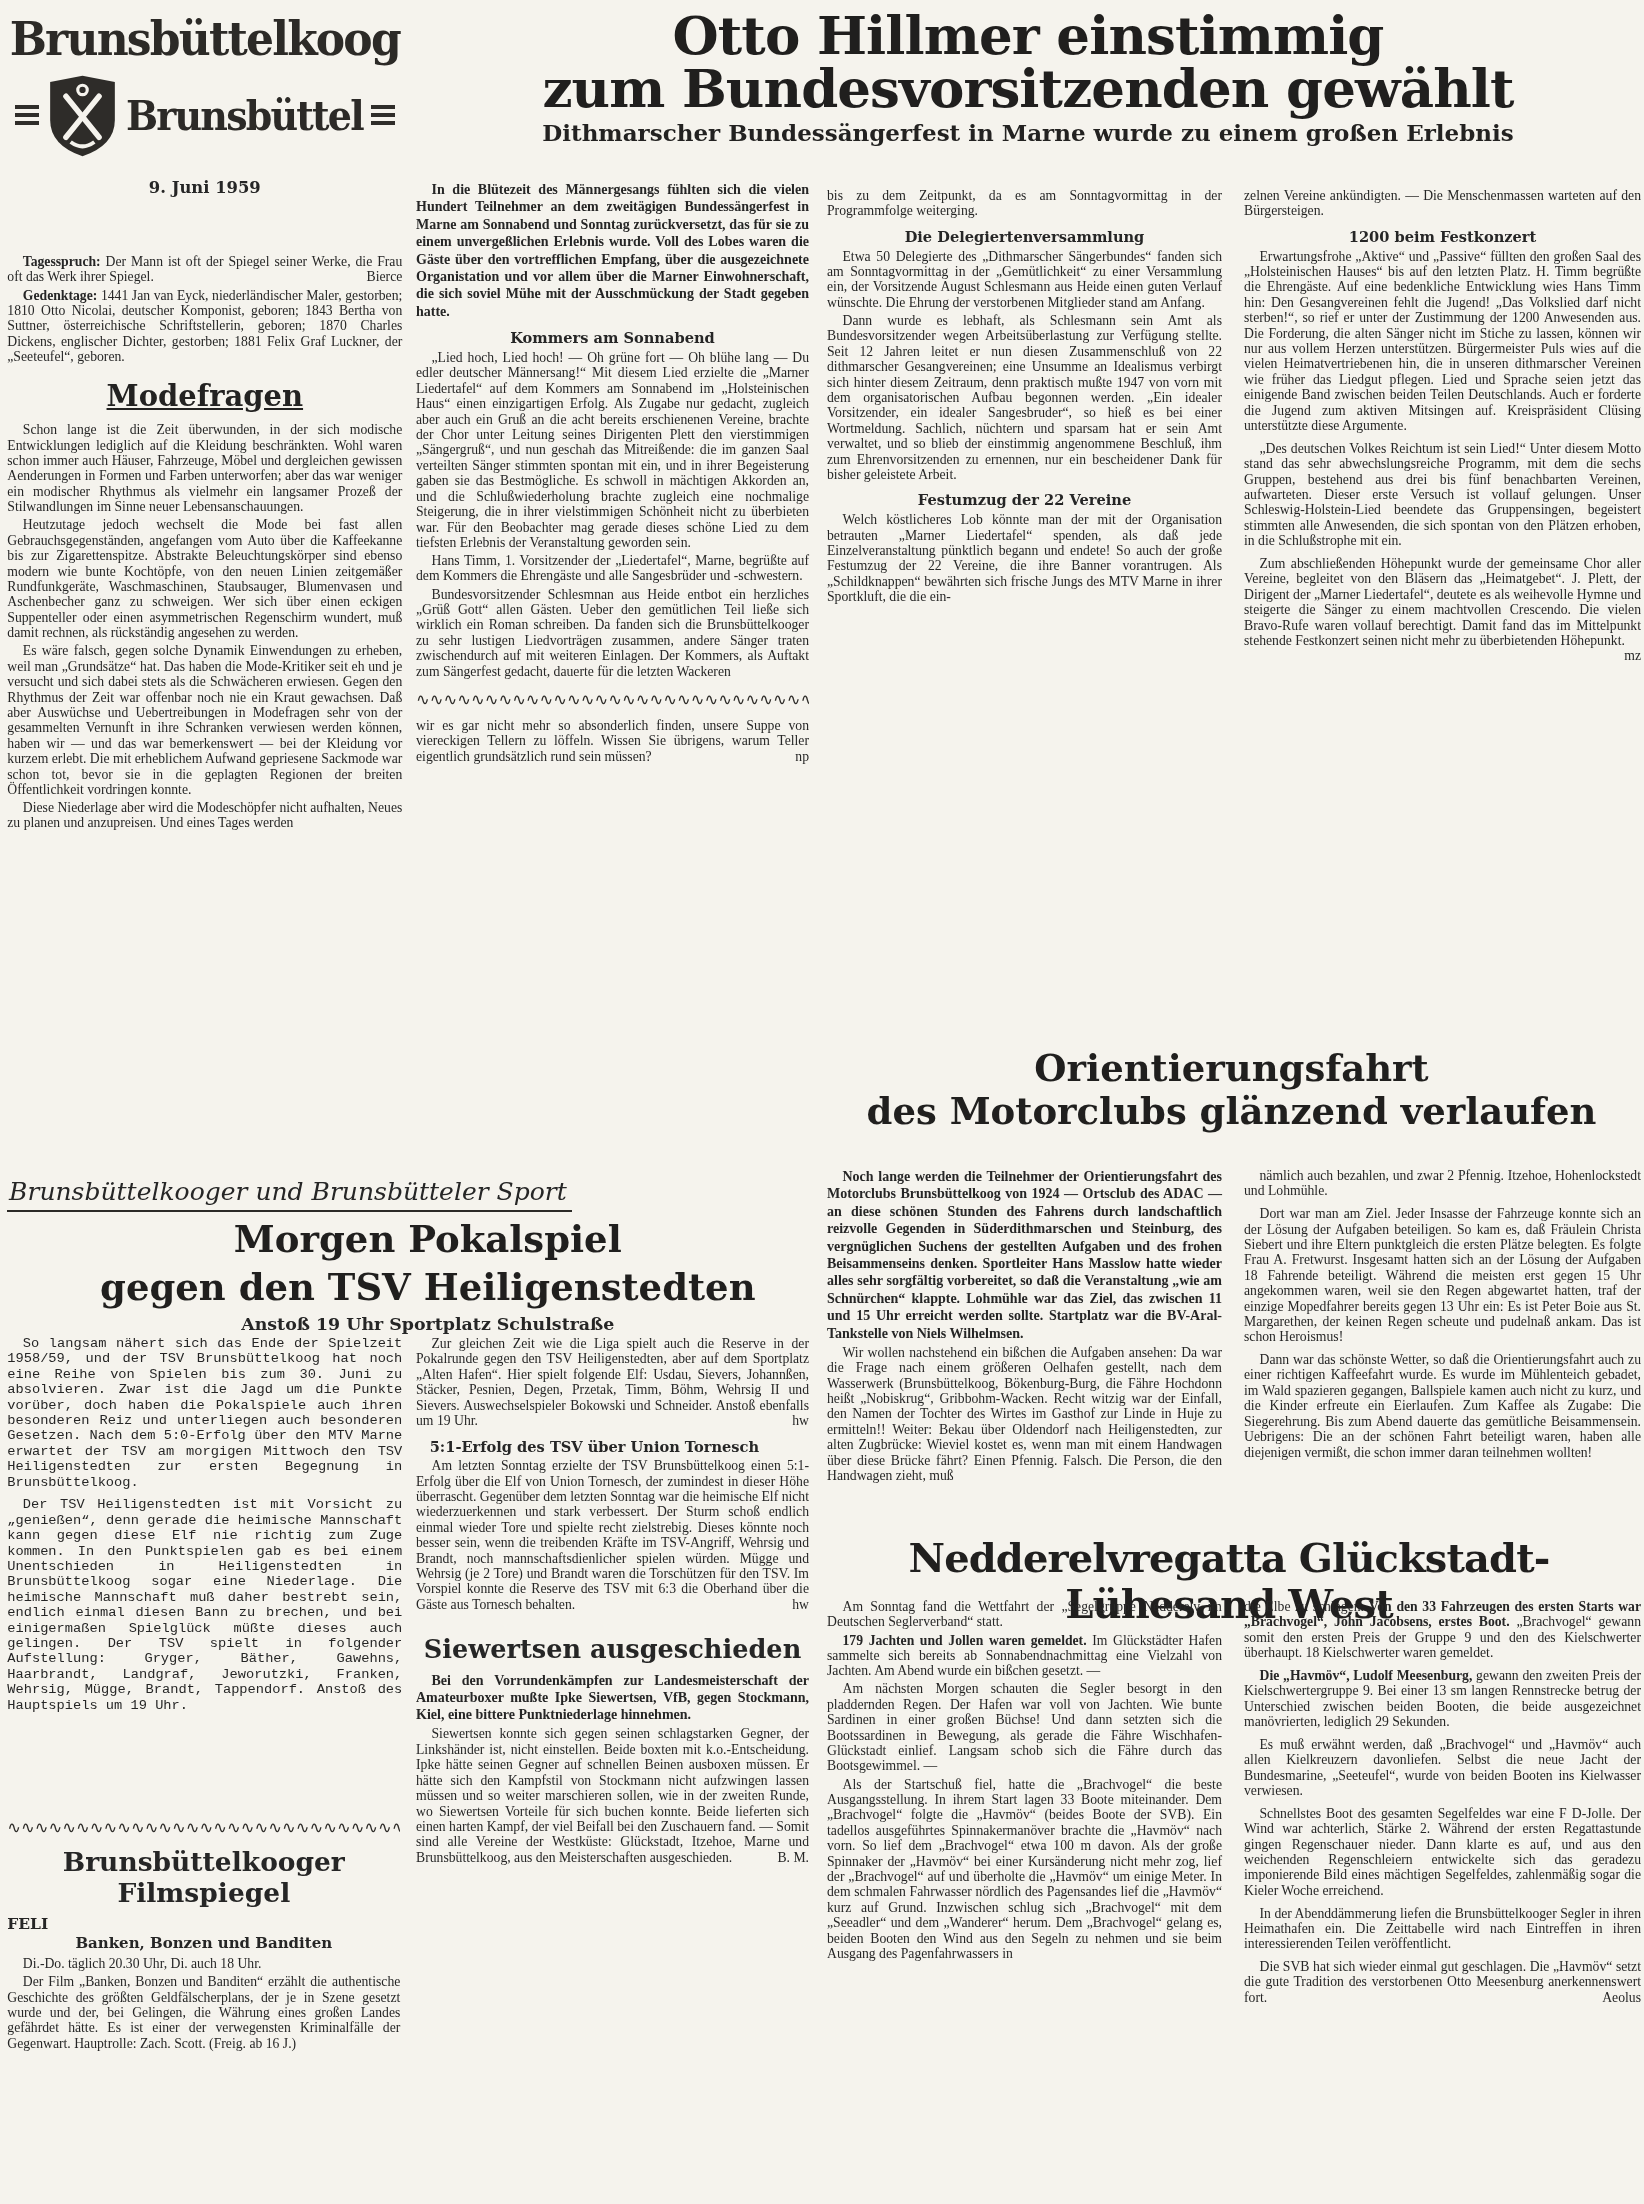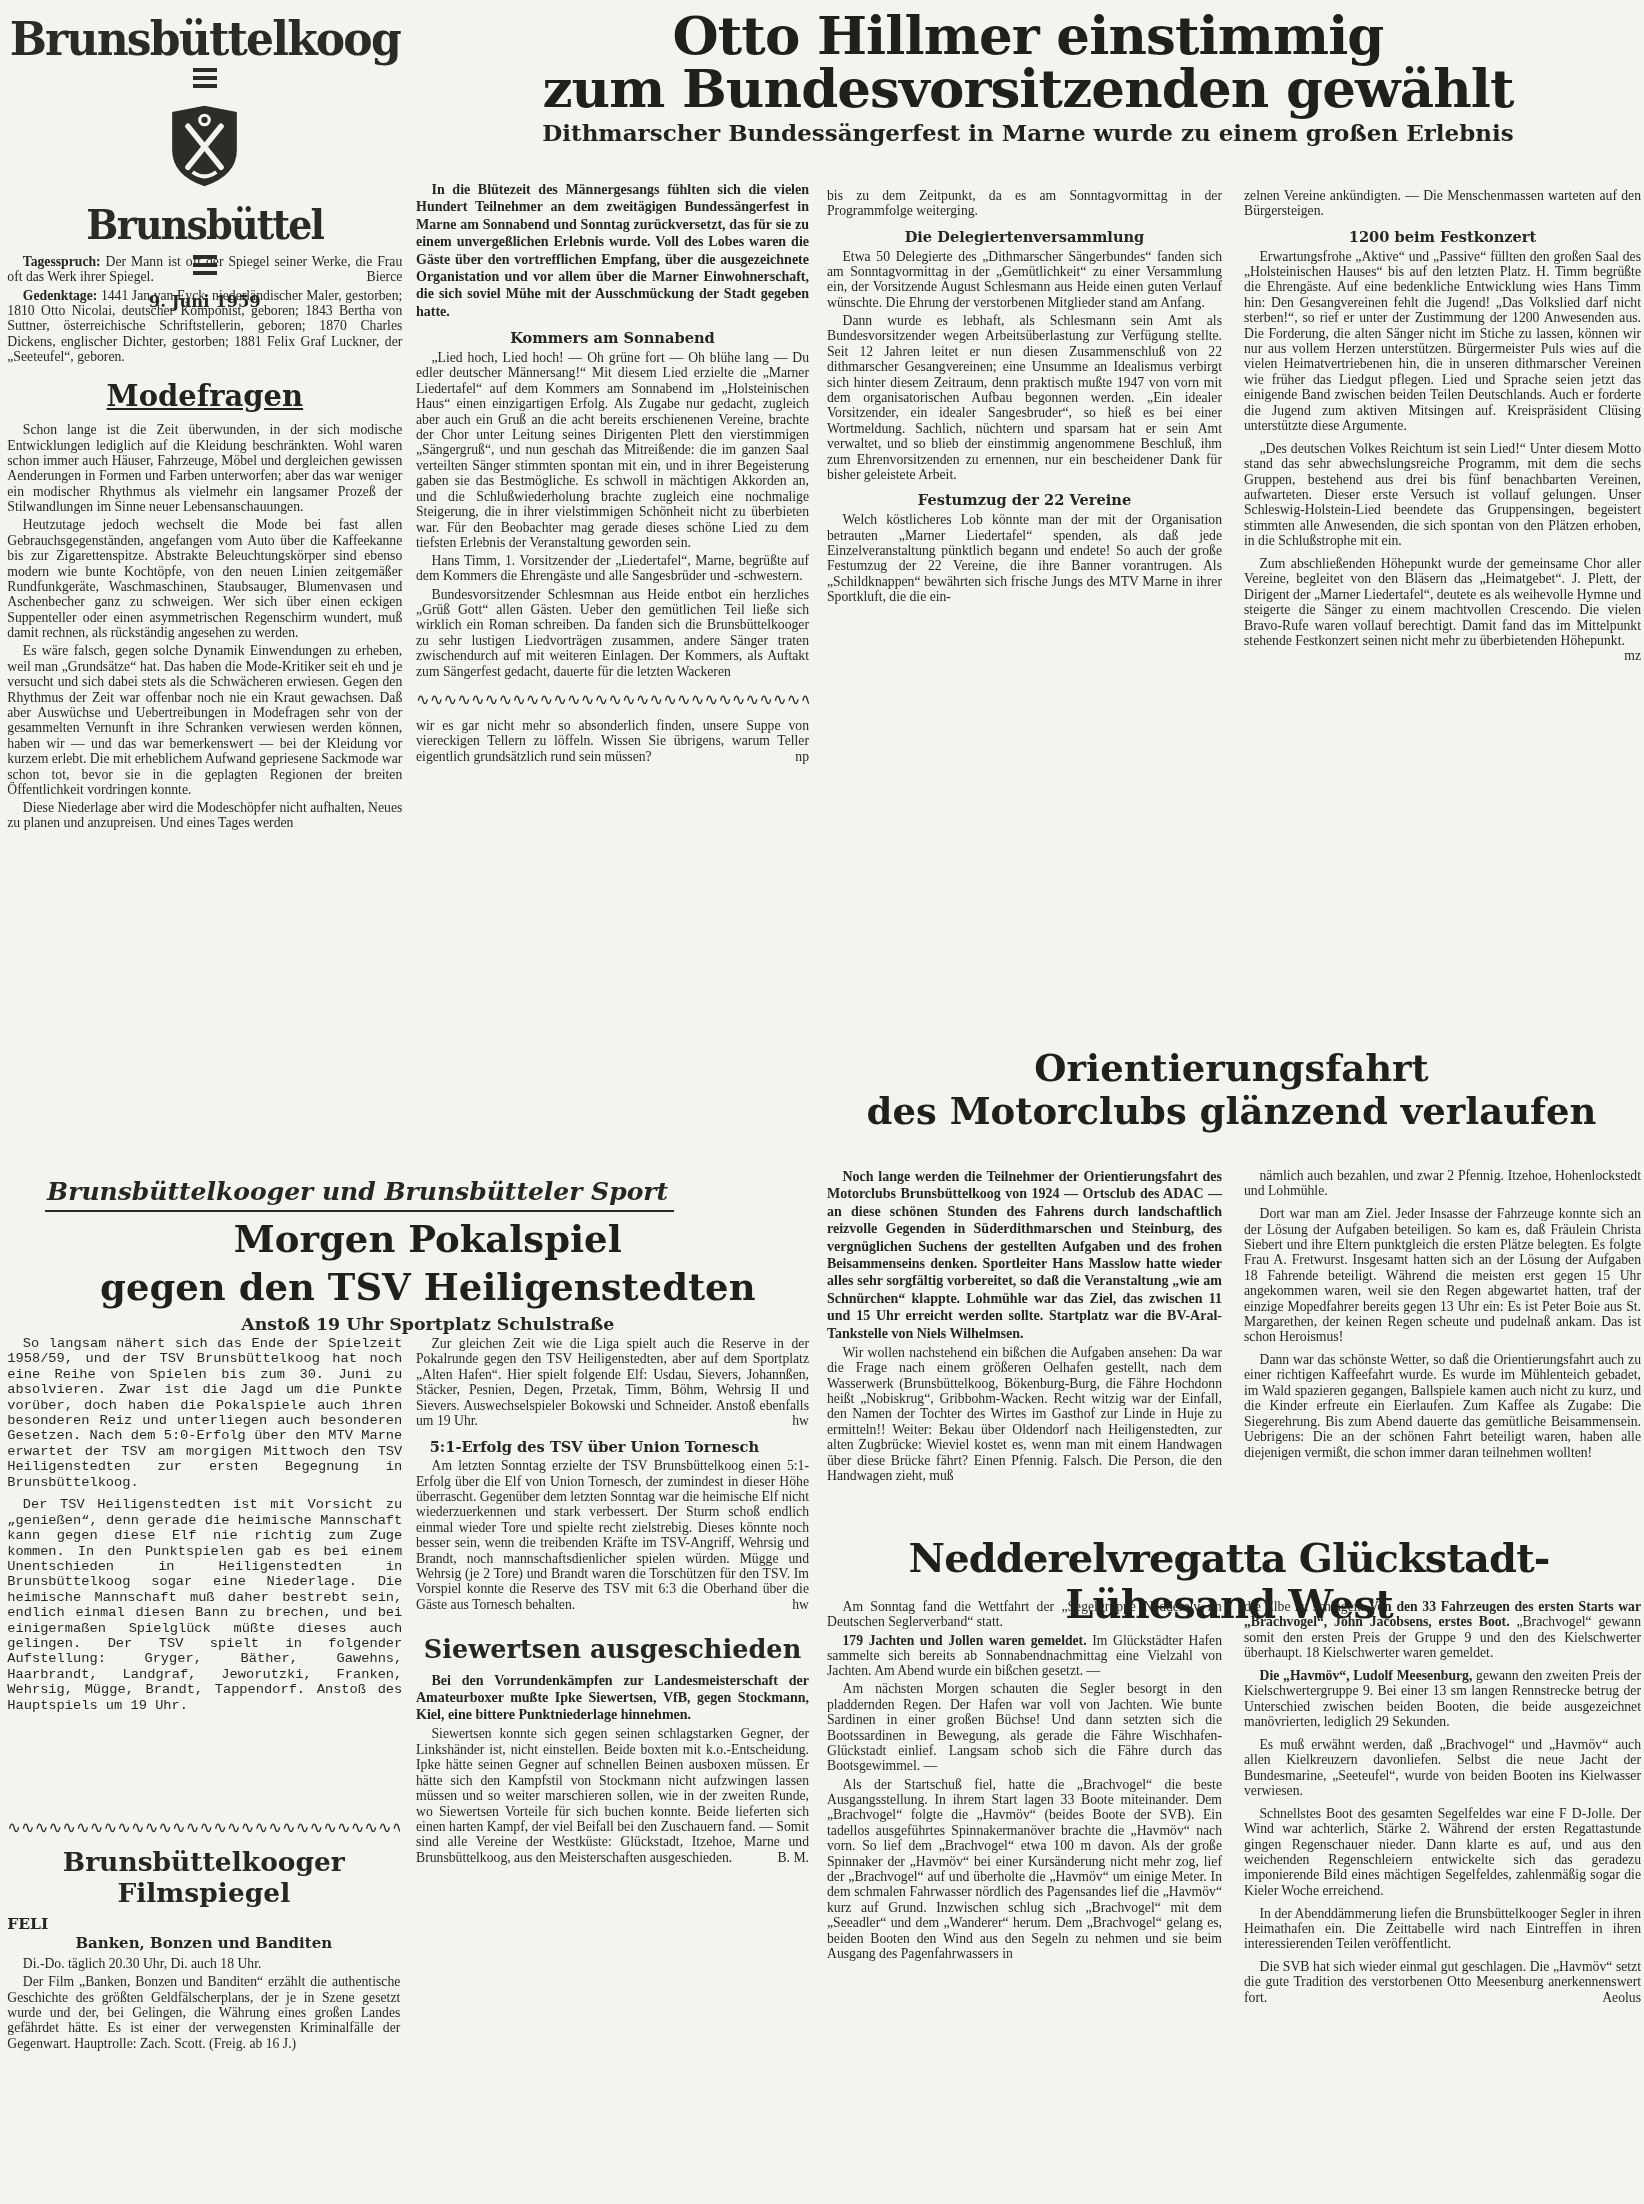--- a/index.html
+++ b/index.html
@@ -13,41 +13,41 @@
   .gap{margin-bottom:7.3px;}
   .sig{float:right;padding-left:9.1px;text-indent:0;}
   b.inlabel{font-weight:bold;}
   .subhead{font-size:14.6px;font-weight:bold;text-align:center;margin:9.1px 0 3.7px 0;
            font-family:"DejaVu Serif",serif;}
   .subhead-left{text-align:left;text-indent:13.7px;}
   
   #masthead{left:7.3px;top:14.6px;width:395px;text-align:center;}
   .mast1{font-family:"DejaVu Serif",serif;font-weight:bold;font-size:44px;line-height:48px;
          letter-spacing:-1.8px;color:#2c2a27;transform:scaleY(1.08);}
-  .mast2row{display:flex;align-items:center;justify-content:center;gap:8.2px;margin-top:5.5px;flex-direction:column;}
+  .mast2row{display:flex;align-items:center;justify-content:center;gap:8.2px;margin-top:5.5px;}
   .mast2{font-family:"DejaVu Serif",serif;font-weight:bold;font-size:38px;letter-spacing:-1.8px;
          color:#2c2a27;transform:scaleY(1.08);}
   .flourish{display:inline-block;width:24px;height:22px;
             background:repeating-linear-gradient(to bottom,#2f2d2a 0 3.7px,transparent 3.7px 8.2px);}
   .shield{display:inline-block;margin-top:3.7px;}
   .date{font-weight:bold;font-size:16.4px;margin-top:14.6px;font-family:"DejaVu Serif",serif;}
   
   #main-head{left:416px;top:9.1px;width:1224px;text-align:center;}
   .h1line{font-family:"DejaVu Serif",serif;font-weight:bold;font-size:53px;line-height:53px;
           letter-spacing:-0.9px;color:#201f1e;}
   .h1sub{font-family:"DejaVu Serif",serif;font-weight:bold;font-size:23px;margin-top:4px;color:#232221;}
   .bighead{font-family:"DejaVu Serif",serif;font-weight:bold;color:#201f1e;text-align:center;}
   #orient-head{left:822px;top:1047px;width:819px;}
   #orient-head .l{font-size:37px;line-height:43px;letter-spacing:0px;}
   #regatta-head{left:818px;top:1535px;width:822px;font-size:40px;line-height:46px;letter-spacing:-0.9px;}
   
   #sport-head{left:7.3px;top:1177px;width:841px;}
-  .script-title{font-family:"DejaVu Serif",serif;font-style:italic;font-weight:bold;
+  .script-title{font-family:"DejaVu Serif",serif;font-style:italic;font-weight:normal;
                 font-size:25px;display:inline-block;padding:0 5.5px 3.7px 1.8px;border-bottom:2.7px solid #2c2a27;
-                min-width:418px;margin-left:38px;}
+                min-width:418px;}
   .sport-h1{font-size:37px;line-height:41px;margin-top:7.3px;}
   .sport-sub{font-family:"DejaVu Serif",serif;font-weight:bold;font-size:17.4px;text-align:center;margin-top:5.5px;}
   
   #colA-top{left:7.3px;top:254px;width:395px;}
   #colB-top{left:416px;top:181px;width:393px;}
   #colC-top{left:827px;top:188px;width:395px;}
   #colD-top{left:1244px;top:188px;width:397px;}
   #orient-C{left:827px;top:1168px;width:395px;}
   #orient-D{left:1244px;top:1168px;width:397px;}
   #regatta-C{left:827px;top:1599px;width:395px;}

